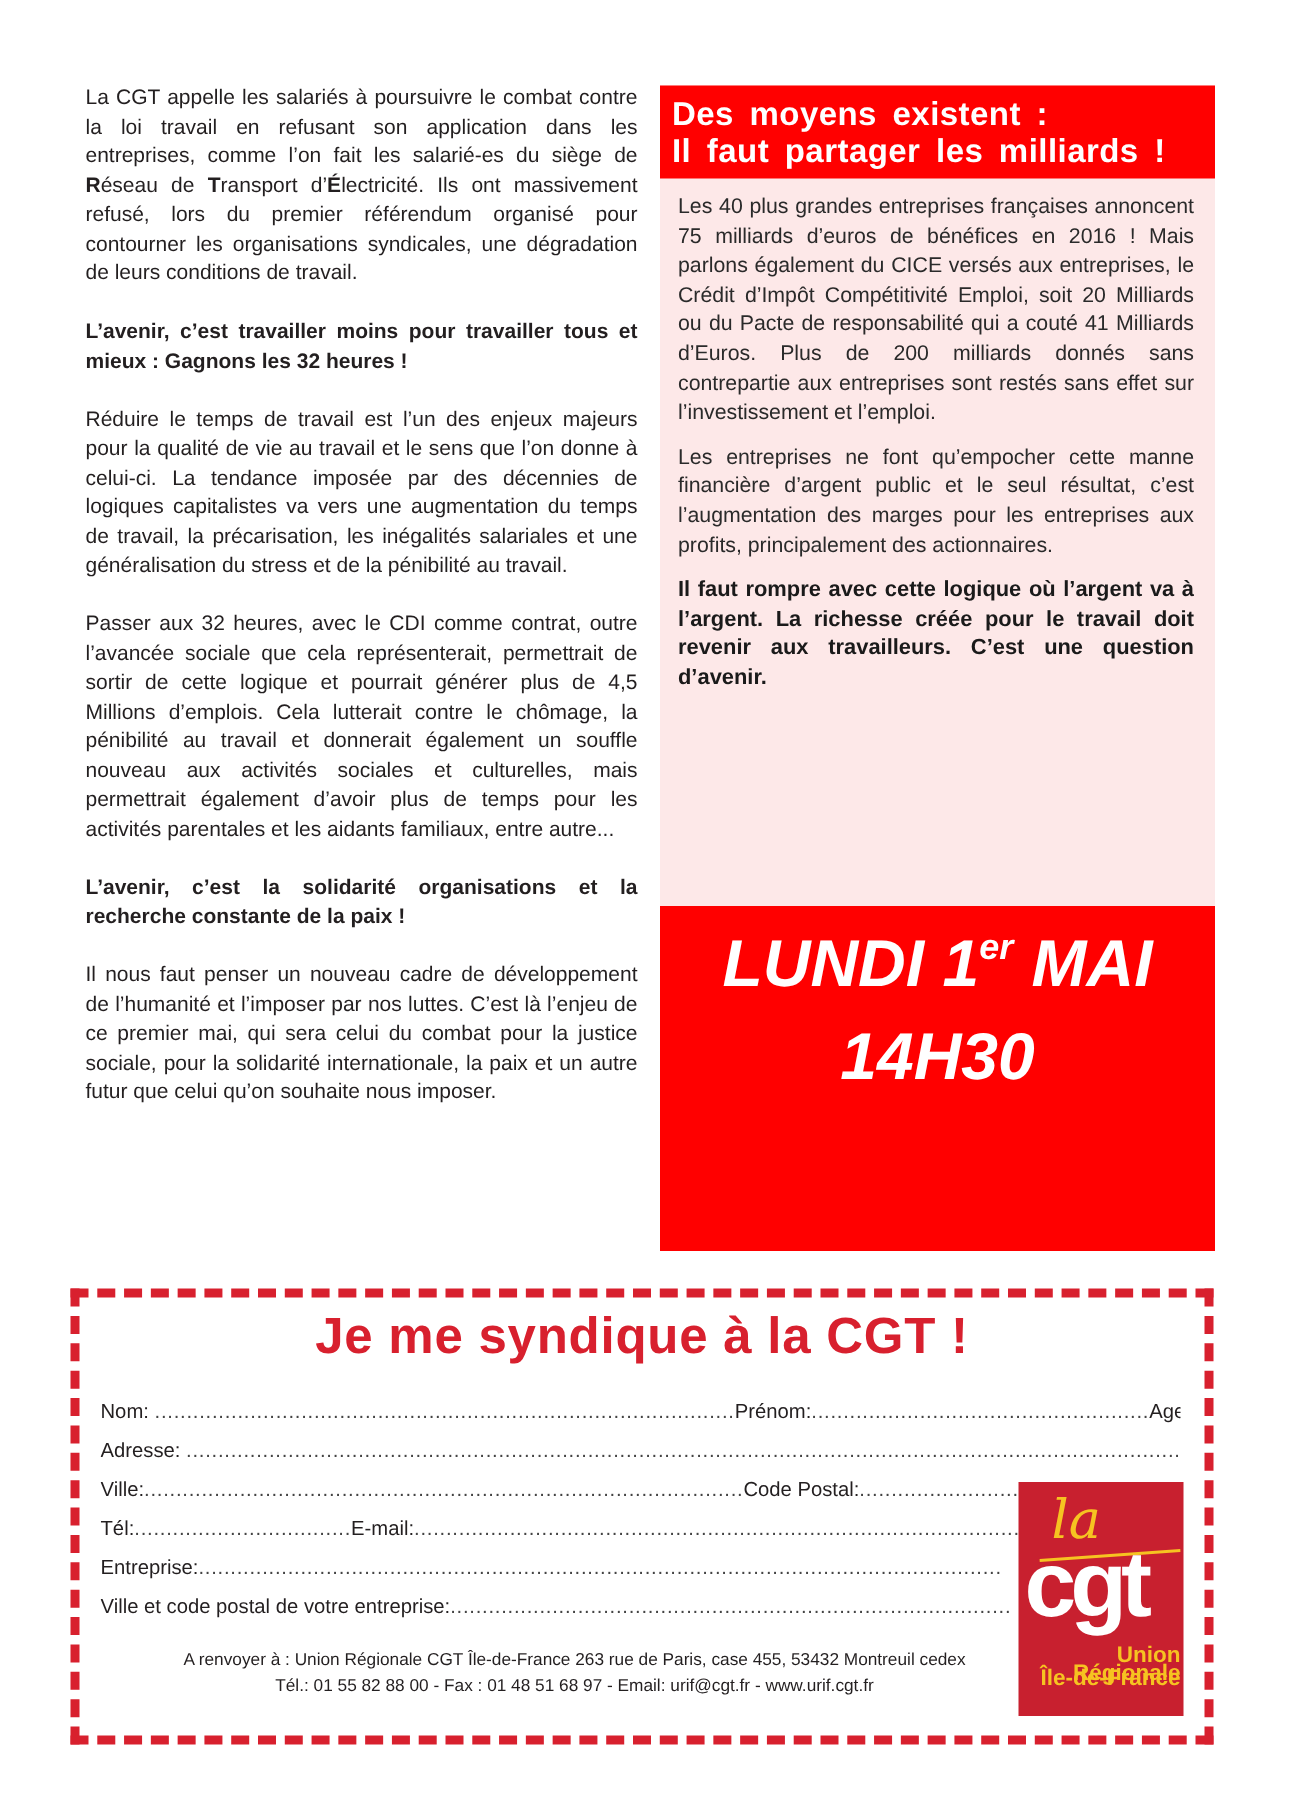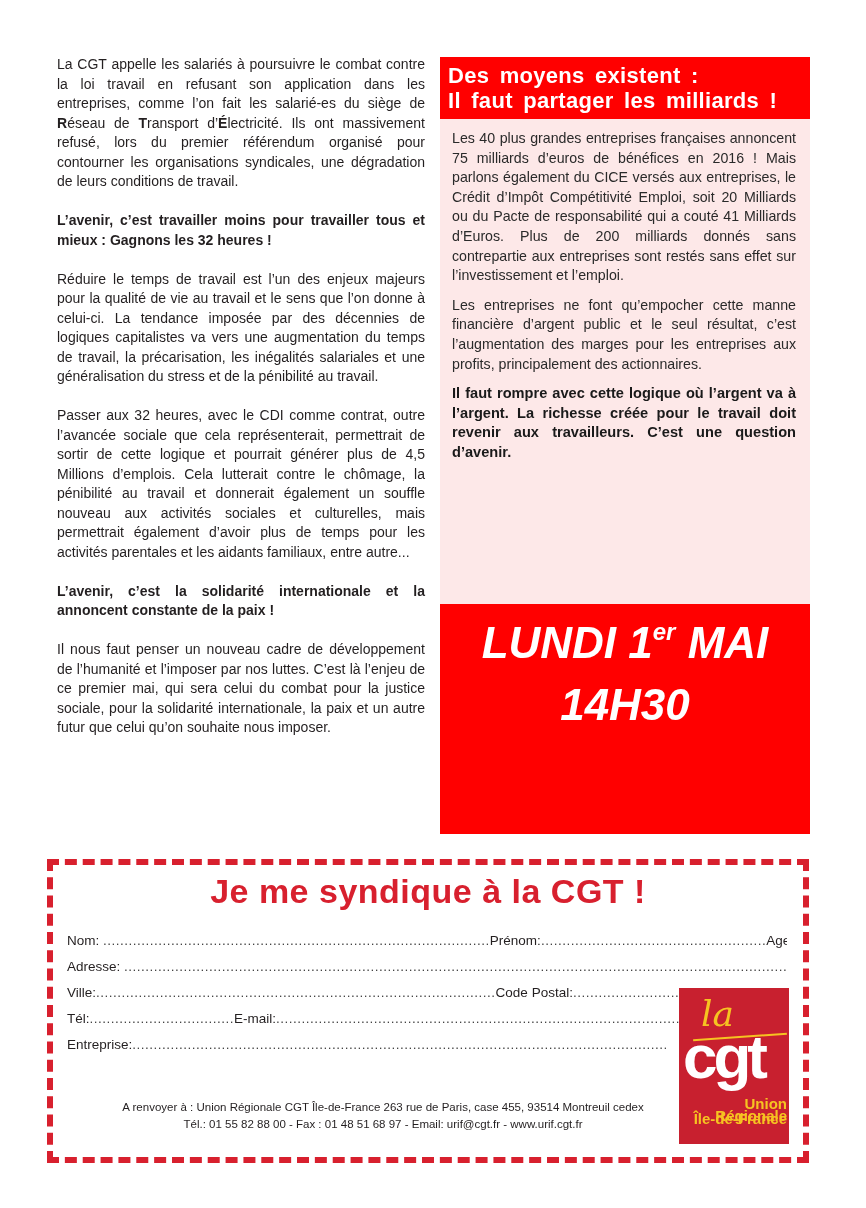--- a/index.html
+++ b/index.html
@@ -36,21 +36,21 @@
   .logo-idf { position: absolute; left: 0; right: 2px; top: 122px; text-align: right; color: #f6c321; font-weight: bold; font-size: 15px; line-height: 18px; }
 </style>
 </head>
 <body>
 
 <div class="left-col">
   <p><span>La CGT appelle les salariés à poursuivre le combat contre la loi travail en refusant son application dans les entreprises, comme l’on fait les salarié-es du siège de </span><b>R</b><span>éseau de </span><b>T</b><span>ransport d’</span><b>É</b><span>lectricité. Ils ont massivement refusé, lors du premier référendum organisé pour contourner les organisations syndicales, une dégradation de leurs conditions de travail.</span></p>
   <p class="bold">L’avenir, c’est travailler moins pour travailler tous et mieux : Gagnons les 32 heures !</p>
   <p>Réduire le temps de travail est l’un des enjeux majeurs pour la qualité de vie au travail et le sens que l’on donne à celui-ci.  La tendance imposée par des décennies de logiques capitalistes va vers une augmentation du temps de travail, la précarisation, les inégalités salariales et une généralisation du stress et de la pénibilité au travail.</p>
   <p>Passer aux 32 heures, avec le CDI comme contrat, outre l’avancée sociale que cela représenterait, permettrait de sortir de cette logique et pourrait générer plus de 4,5 Millions d’emplois. Cela  lutterait contre le chômage, la pénibilité au travail et  donnerait également un souffle nouveau aux activités sociales et culturelles, mais permettrait également d’avoir plus de temps pour les activités parentales et les aidants familiaux, entre autre...</p>
-  <p class="bold">L’avenir, c’est la solidarité internationale et la annoncent constante de la paix !</p>
+  <p class="bold">L’avenir, c’est la solidarité organisations et la recherche constante de la paix !</p>
   <p>Il nous faut penser un nouveau cadre de développement de l’humanité et l’imposer par nos luttes. C’est là l’enjeu de ce premier mai, qui  sera celui du combat pour la justice sociale, pour la solidarité internationale, la paix et un autre futur que celui qu’on souhaite nous imposer.</p>
 </div>
 
 <div class="info-box">
   <div class="info-head">
     <div>Des moyens existent :</div>
     <div>Il faut partager les milliards !</div>
   </div>
   <div class="info-body">
     <p>Les 40 plus grandes entreprises françaises annoncent 75 milliards d’euros de bénéfices en 2016 ! Mais parlons également du CICE versés aux entreprises, le Crédit d’Impôt Compétitivité Emploi,  soit 20 Milliards ou du Pacte de responsabilité qui a couté 41 Milliards d’Euros. Plus de 200 milliards  donnés sans contrepartie aux entreprises sont restés sans effet sur l’investissement et l’emploi.</p>
@@ -75,23 +75,26 @@
     </div>
     <div class="form-row">
       <span class="lbl">Ville:</span><span class="dots">..............................................................................................</span><span class="lbl">Code Postal:</span><span class="dots">........................................</span>
     </div>
     <div class="form-row">
       <span class="lbl">Tél:</span><span class="dots">..................................</span><span class="lbl">E-mail:</span><span class="dots">................................................................................................</span>
     </div>
     <div class="form-row">
       <span class="lbl">Entreprise:</span><span class="dots">..............................................................................................................................</span>
     </div>
+    <div class="form-row">
+      <span class="lbl">Ville et code postal de votre entreprise:</span><span class="dots">........................................................................................</span>
+    </div>
   </div>
   <div class="footer-addr">
-    <div>A renvoyer à : Union Régionale CGT Île-de-France 263 rue de Paris, case 455, 93514 Montreuil cedex</div>
+    <div>A renvoyer à : Union Régionale CGT Île-de-France 263 rue de Paris, case 455, 53432 Montreuil cedex</div>
     <div>Tél.: 01 55 82 88 00 - Fax : 01 48 51 68 97 - Email: urif@cgt.fr - www.urif.cgt.fr</div>
   </div>
   <div class="logo">
     <div class="logo-la">la</div>
     <div class="logo-underline"></div>
     <div class="logo-cgt">cgt</div>
     <div class="logo-union">Union Régionale</div>
     <div class="logo-idf">Île-de-France</div>
   </div>
 </div>

